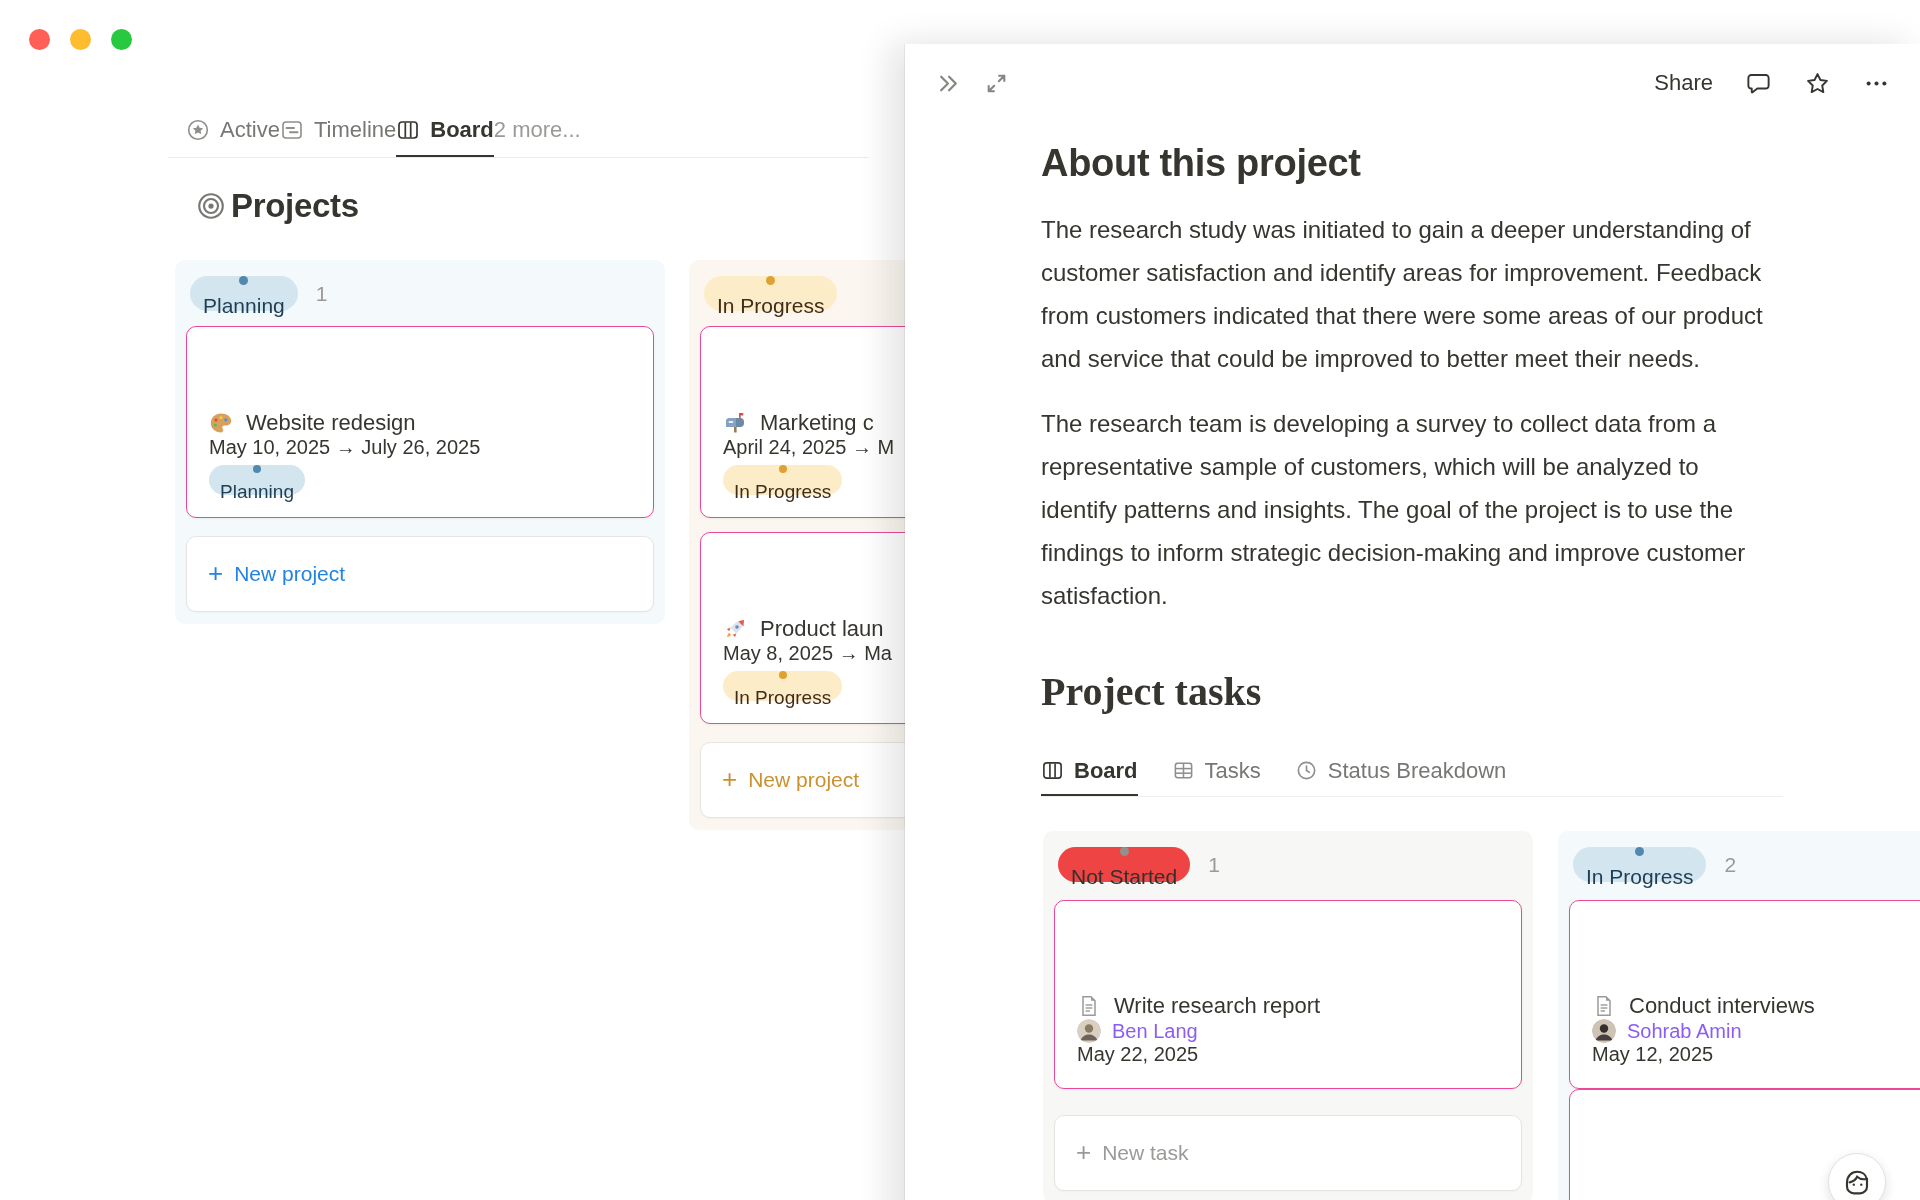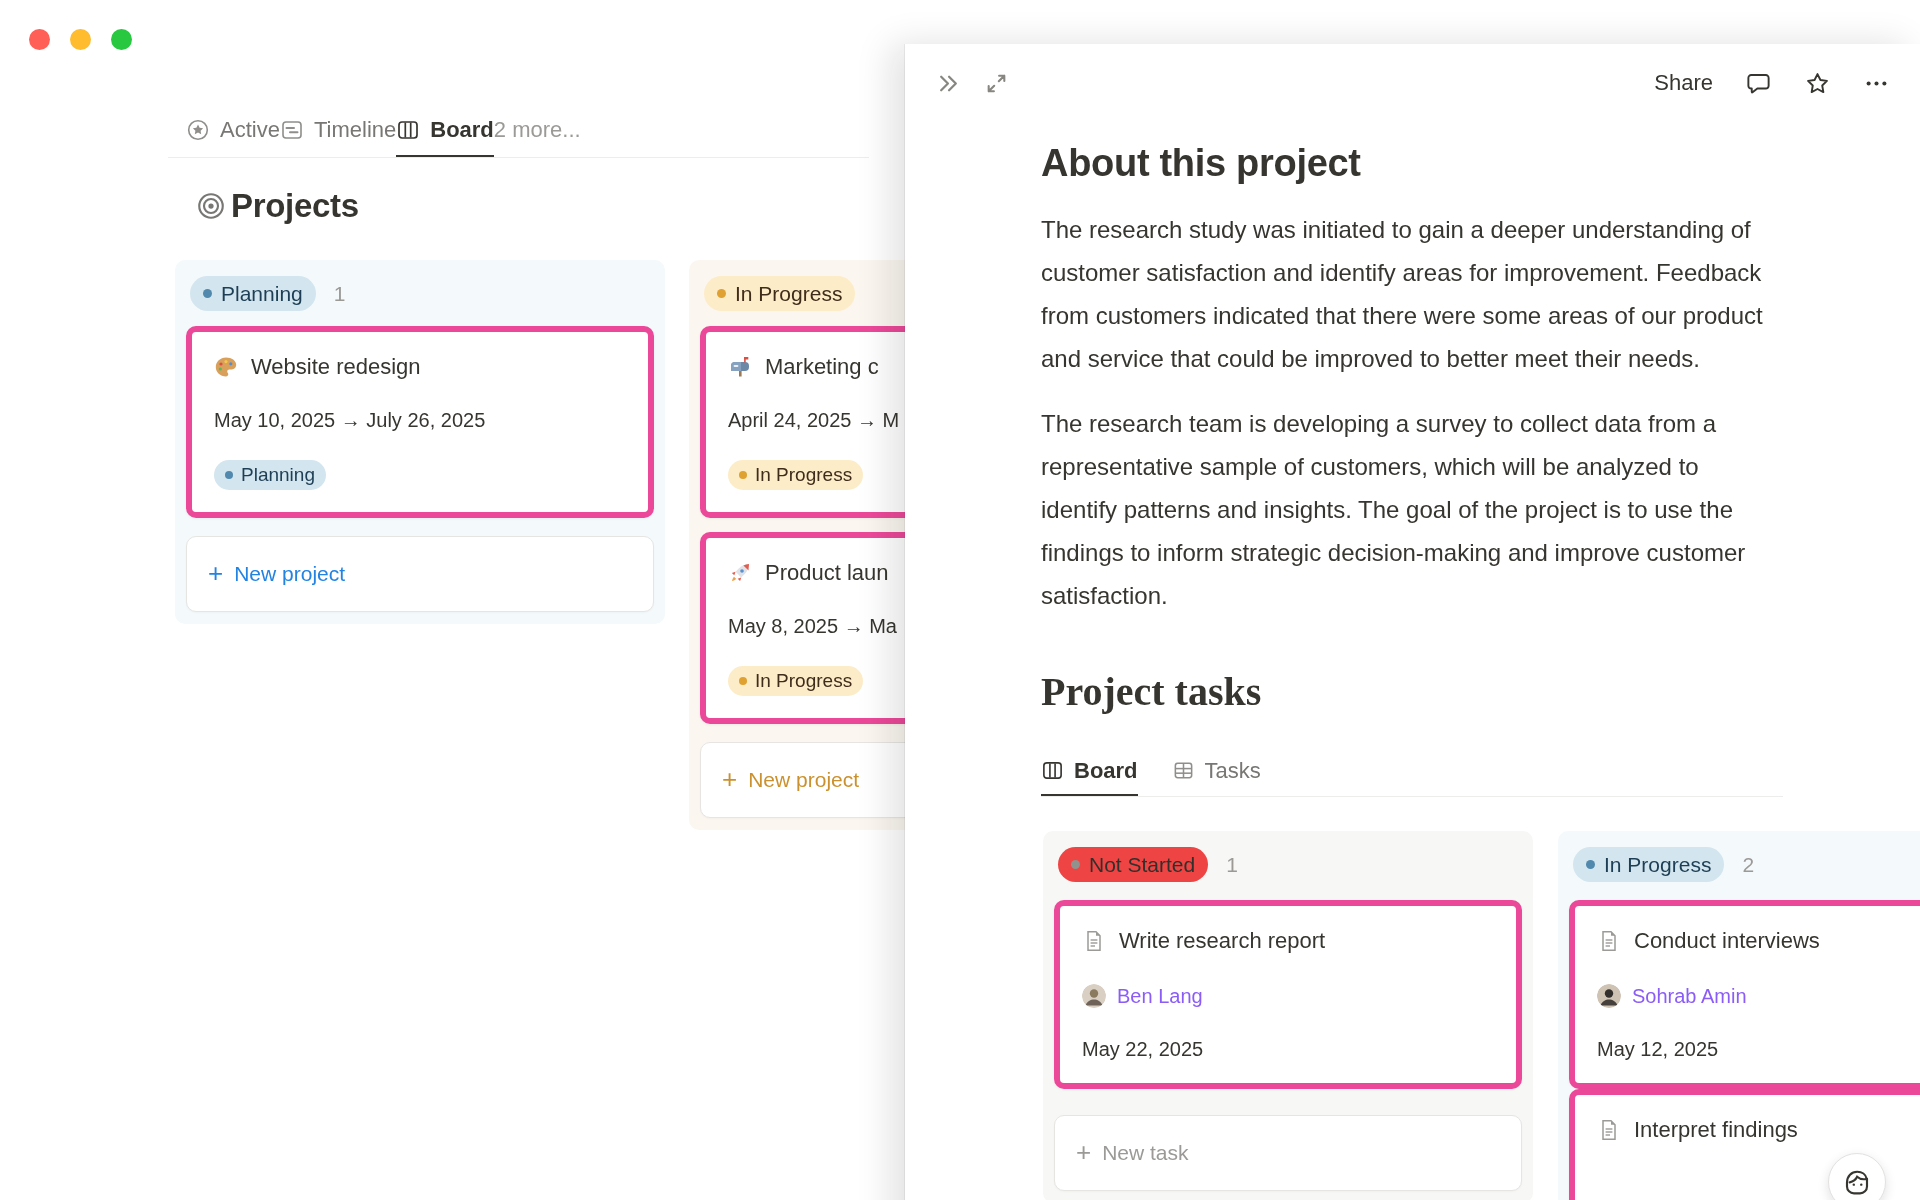--- a/index.html
+++ b/index.html
@@ -29,31 +29,31 @@
 
   .board { position:absolute; left:175px; top:260px; display:flex; gap:24px; align-items:flex-start; }
   .bcol { width:490px; border-radius:10px; padding:14px 11px 12px; }
   .bcol.col-blue { background:#f4f9fc; }
   .bcol.col-yellow { background:#fbf7f0; }
   .bcol.col-gray { background:#f7f7f5; }
   .bcol-head { display:flex; align-items:center; margin:2px 4px 15px; }
   .col-count { margin-left:18px; font-size:21px; color:#9b9a97; }
 
   .pill { display:inline-flex; align-items:center; gap:9px; height:35px; padding:0 13px;
-    border-radius:18px; font-size:21px; font-weight:500; white-space:nowrap; }
+    border-radius:18px; font-size:21px; font-weight:500; white-space:nowrap;flex-direction:column; }
   .pill .dot { width:9px; height:9px; border-radius:50%; flex:0 0 auto; }
   .pill-sm { height:30px; padding:0 11px; border-radius:15px; font-size:19px; gap:8px; }
   .pill-sm .dot { width:8px; height:8px; }
   .c-blue { background:#d3e5ef; color:#1d3e54; } .c-blue .dot { background:#5089ad; }
   .c-yellow { background:#fdecc8; color:#402c1b; } .c-yellow .dot { background:#dfa131; }
   .c-gray { background:#ef4444; color:#32302c; } .c-gray .dot { background:#91918e; }
 
-  .card { background:#fff; border:6px solid #ec4899; border-radius:10px;
+  .card { background:#fff; border:1px solid #ec4899; border-radius:10px;
     box-shadow:0 1px 3px rgba(15,15,15,0.05); width:468px; height:192px;
-    padding:22px; display:flex; flex-direction:column; justify-content:space-between; }
+    padding:22px; display:flex; flex-direction:column; justify-content:flex-end; }
   .card + .card { margin-top:14px; }
   .card-title-row { display:flex; align-items:center; gap:13px; font-size:22px; font-weight:500;
     white-space:nowrap; overflow:hidden; }
   .card-dates { font-size:20px; color:#37352f; white-space:nowrap; overflow:hidden; }
 
   .new-box { margin-top:18px; display:flex; align-items:center; gap:11px; padding:0 21px;
     height:76px; width:468px; background:#fff; border:1px solid #e7e5e2; border-radius:10px;
     font-size:21px; font-weight:500; box-shadow:0 1px 2px rgba(15,15,15,0.03); }
   .new-box .plus { font-size:26px; font-weight:400; line-height:1; margin-top:-3px; }
   .link-blue { color:#2383e2; }
@@ -313,20 +313,29 @@
       <div class="ptab">
         <span class="ticon">
           <svg width="23" height="23" viewBox="0 0 24 24" fill="none" stroke="currentColor" stroke-width="1.6">
               <rect x="3.5" y="4.5" width="17" height="15" rx="2.5"></rect>
               <line x1="3.5" y1="10" x2="20.5" y2="10"></line>
               <line x1="3.5" y1="14.8" x2="20.5" y2="14.8"></line>
               <line x1="12" y1="4.5" x2="12" y2="19.5"></line>
             </svg>
         </span>
         <span>Tasks</span>
+      </div>
+      <div class="ptab">
+        <span class="ticon">
+          <svg width="23" height="23" viewBox="0 0 24 24" fill="none" stroke="currentColor" stroke-width="1.7" stroke-linecap="round">
+              <circle cx="12" cy="12" r="8.5"></circle>
+              <path d="M12 7.5V12l3 2"></path>
+            </svg>
+        </span>
+        <span>Status Breakdown</span>
       </div>
     </div>
 
     <div class="pboard">
 
       <div class="bcol col-gray">
         <div class="bcol-head">
           <span class="pill c-gray">
             <span class="dot"></span>
             <span>Not Started</span>

